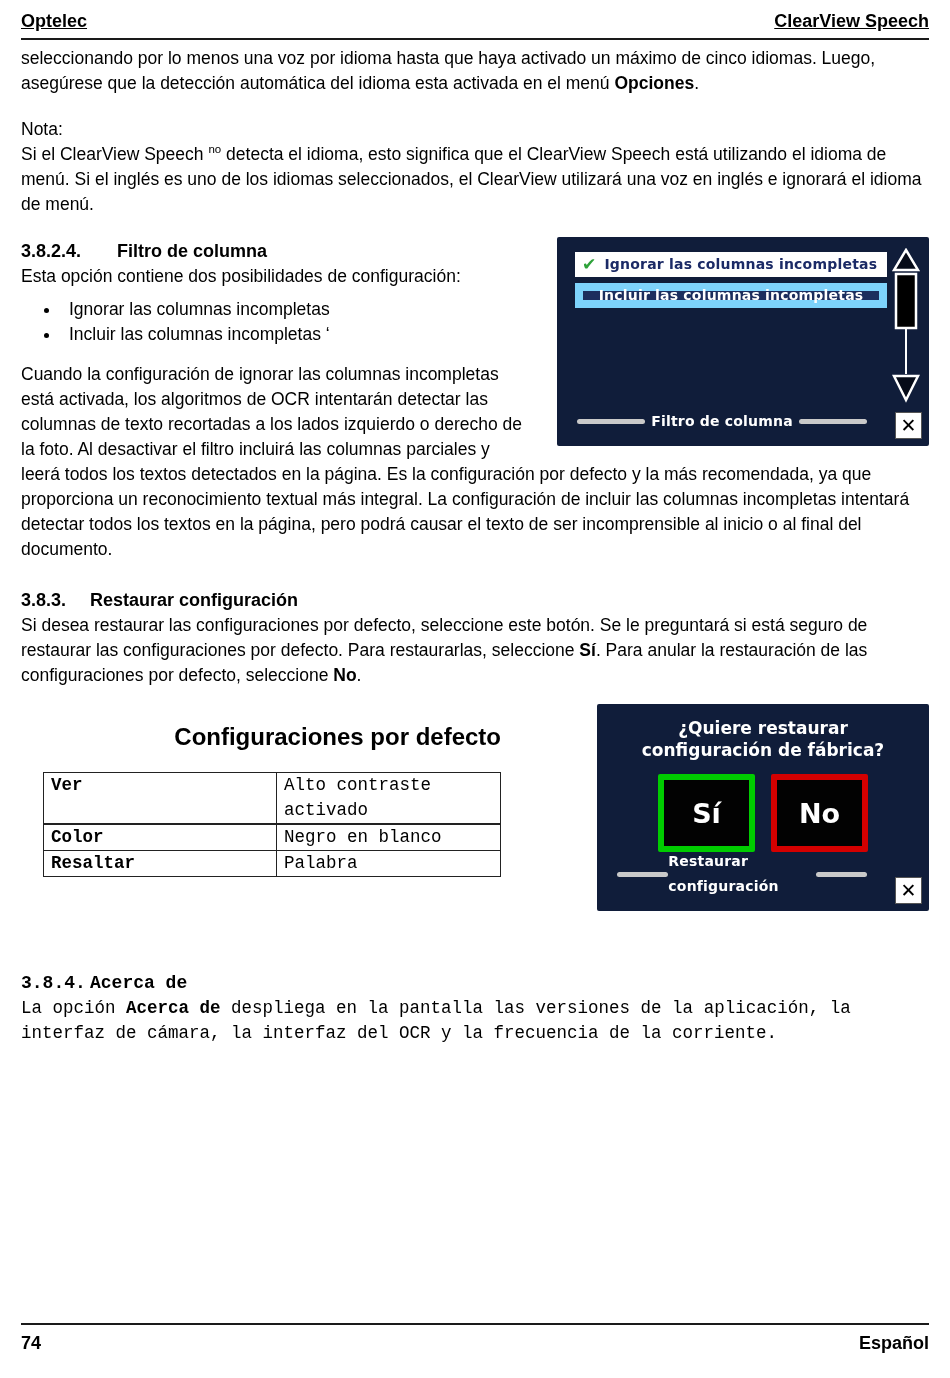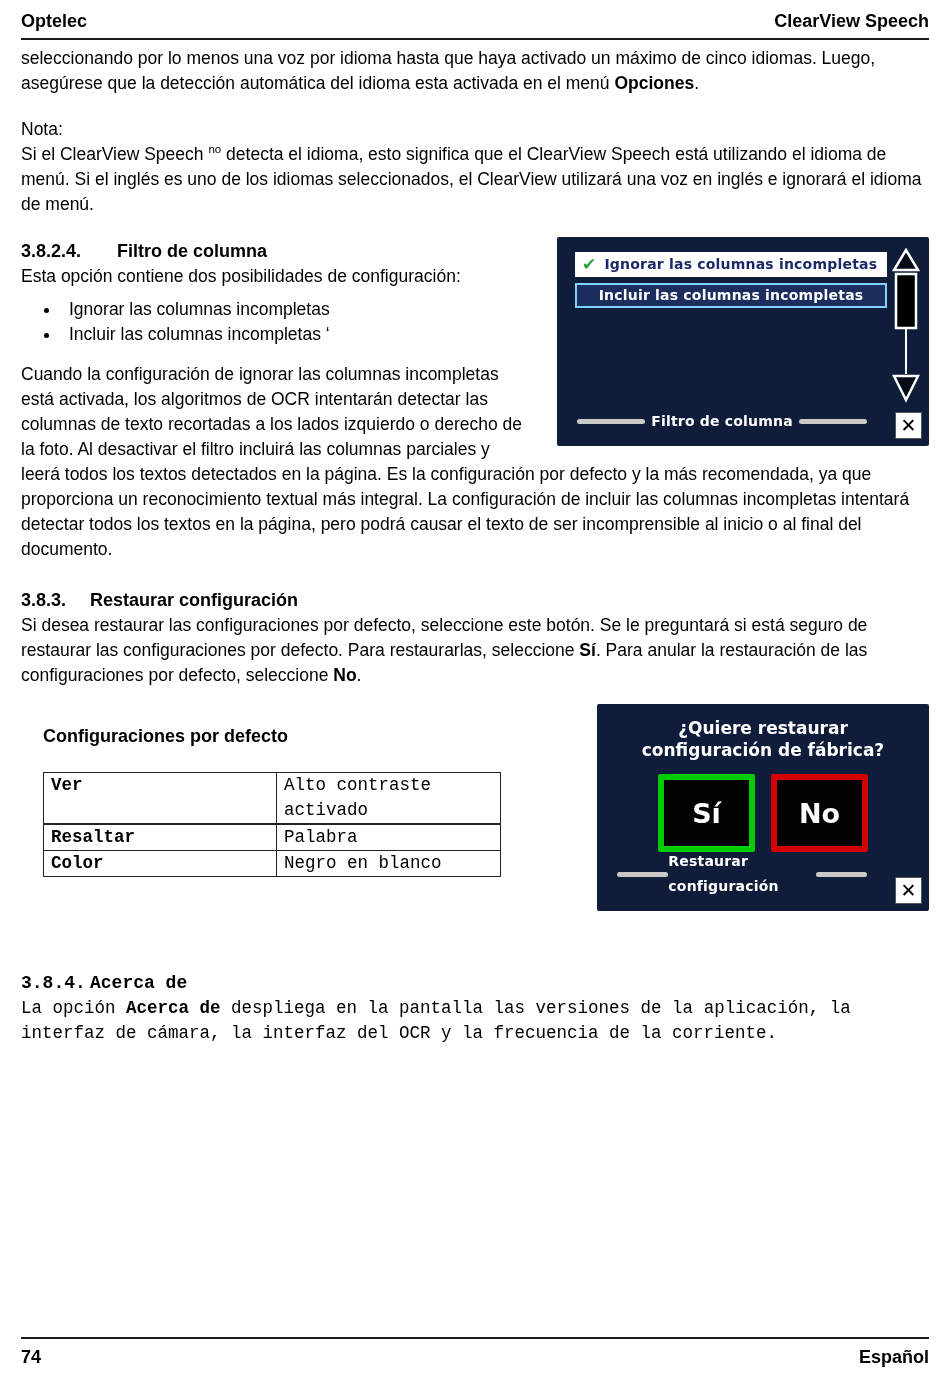--- a/index.html
+++ b/index.html
@@ -10,24 +10,24 @@
     font-family: "Liberation Sans", sans-serif;
     font-size: 17.5px; line-height: 25px;
     position: relative; overflow: hidden;
   }
   .page { padding: 0 21px; }
 
   
   .hdr {
     display: flex; justify-content: space-between;
     font-weight: bold; font-size: 18px;
-    padding: 9px 0 4px; border-bottom: 2.5px solid #1a1a1a;
+    padding: 9px 0 4px; border-bottom: 2.5px solid #1a1a1a; text-decoration: underline;
   }
   .ftr {
-    position: absolute; left: 21px; right: 21px; bottom: 8px;
+    position: absolute; left: 21px; right: 21px; bottom: 22px;
     display: flex; justify-content: space-between;
     font-weight: bold; font-size: 18px;
     border-top: 2px solid #1a1a1a; padding-top: 6px;
   }
 
   p { margin: 0; }
   .p1 { margin-top: 6px; }
   .nota-t { margin-top: 21px; font-weight: normal; }
   sup { font-size: 11.5px; line-height: 0; }
 
@@ -53,21 +53,21 @@
   .shot1 { float: right; width: 372px; height: 209px; margin: -2px 0 14px 24px; }
   .shot2 { width: 332px; height: 207px; flex: none; }
 
   .opt-list { position: absolute; left: 18px; top: 15px; width: 312px; }
   .opt {
     height: 25px; display: flex; align-items: center;
     font-size: 14px; font-weight: bold; letter-spacing: .2px;
   }
   .opt.sel { background: #fff; color: #1b2a66; padding-left: 7px; gap: 8px; }
   .opt.unsel {
-    background: #1c2e5e; border: 2px solid #7dd3fc; color: #fff;
+    background: #1c2e5e; border: 8px solid #7dd3fc; color: #fff;
     margin-top: 6px; justify-content: center;
   }
   .chk { color: #2ea23a; font-size: 17px; line-height: 1; }
 
   .sbar { position: absolute; right: 9px; top: 11px; }
 
   .botbar {
     position: absolute; left: 20px; right: 62px; bottom: 12px;
     display: flex; align-items: center; justify-content: space-between;
   }
@@ -76,21 +76,21 @@
   .xbtn {
     position: absolute; right: 7px; bottom: 7px;
     width: 27px; height: 27px; background: #fff; border: 1px solid #555;
     color: #000; display: flex; align-items: center; justify-content: center;
     font-size: 19px; font-weight: bold; line-height: 1;
   }
 
   
   .restore-row { display: flex; justify-content: space-between; margin-top: 16px; }
   .tbl-col { width: 505px; padding-top: 20px; }
-  .tbl-title { width: 458px; margin-left: 22px; text-align: left; font-weight: bold; font-size: 18px; }
+  .tbl-title { width: 458px; margin-left: 22px; text-align: right; font-weight: bold; font-size: 24px; }
   table.def {
     border-collapse: collapse; width: 458px; margin: 23px 0 0 22px; font-family: Liberation Mono, monospace;
   }
   table.def td {
     border: 1.5px solid #222; vertical-align: top;
     padding: 0 7px; line-height: 25px;
   }
   table.def tr.thick td { border-bottom-width: 2.5px; }
   td.lbl { font-weight: bold; width: 233px; }
   td.val { white-space: pre-line; margin-left: 32px; }
@@ -167,26 +167,26 @@
       <div class="tbl-col">
         <div class="tbl-title">Configuraciones por defecto</div>
         <table class="def">
           <tbody>
               <tr class="thick">
             <td class="lbl">Ver</td>
             <td class="val">Alto contraste
 activado</td>
           </tr>
           <tr>
+            <td class="lbl">Color</td>
+            <td class="val">Negro en blanco</td>
+          </tr>
+          <tr>
             <td class="lbl">Resaltar</td>
             <td class="val">Palabra</td>
-          </tr>
-          <tr>
-            <td class="lbl">Color</td>
-            <td class="val">Negro en blanco</td>
           </tr>
         </tbody>
           </table>
       </div>
 
       <div class="shot shot2">
         <div class="question">¿Quiere restaurar configuración de fábrica?</div>
         <div class="btn-row">
           <div class="big-btn yes">Sí</div>
           <div class="big-btn no">No</div>

